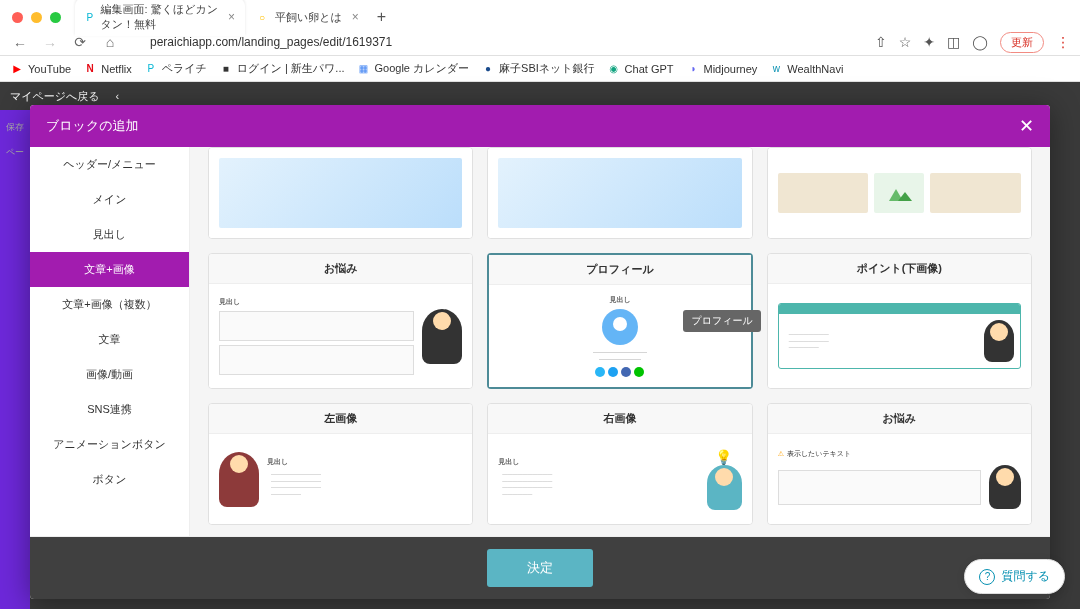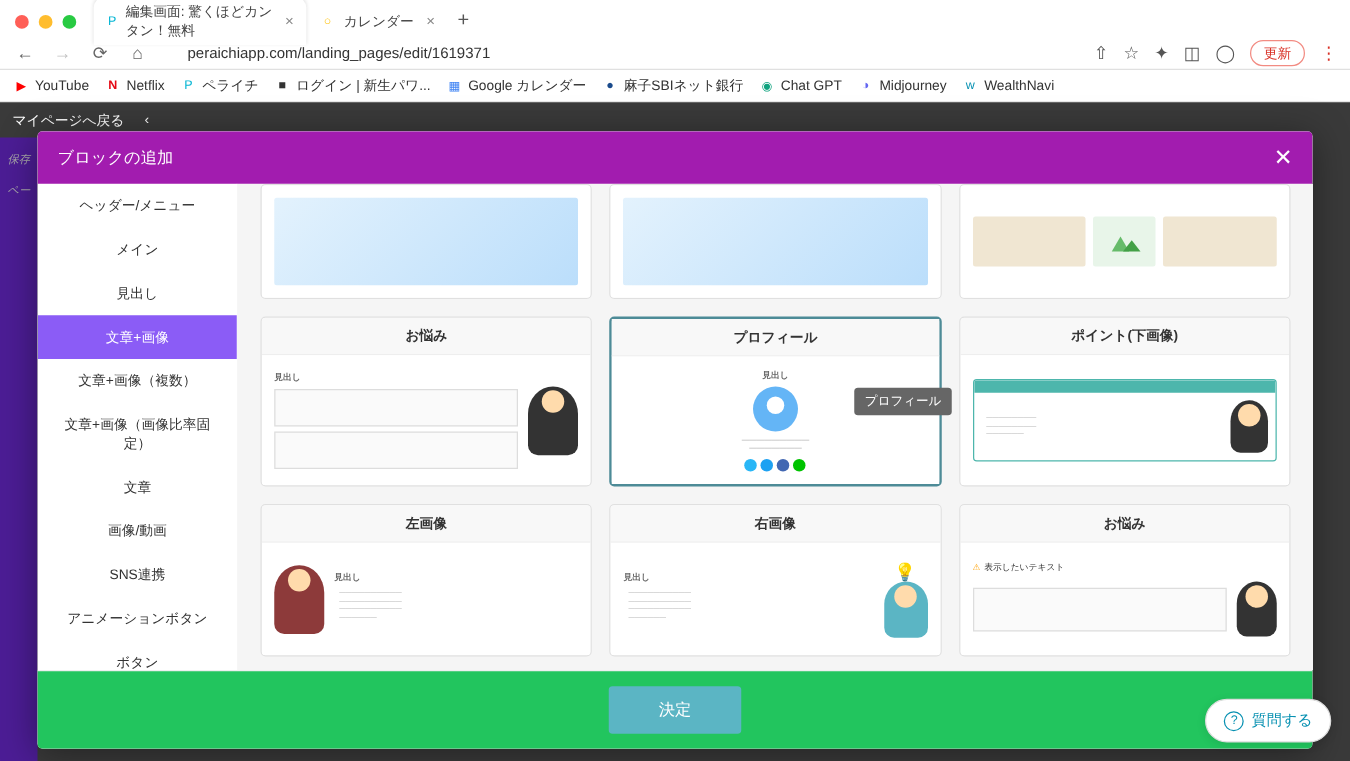--- a/index.html
+++ b/index.html
@@ -25,32 +25,32 @@
     .update-btn { border: 1px solid #f28b82; color: #d93025; padding: 2px 10px; border-radius: 14px; font-size: 11px; }
     
     .bookmarks { display: flex; gap: 12px; padding: 5px 10px; font-size: 11px; color: #333; border-bottom: 1px solid #e0e0e0; height: 26px; align-items: center; }
     .bm-item { display: flex; align-items: center; gap: 4px; }
     .bm-icon { width: 14px; height: 14px; display: inline-flex; align-items: center; justify-content: center; font-size: 10px; }
     
     
     .app-bg { position: absolute; top: 82px; left: 0; right: 0; bottom: 0; background: #3a3a3a; }
     .app-topbar { height: 28px; background: #3a3a3a; color: #fff; font-size: 11px; display: flex; align-items: center; padding: 0 10px; }
     .app-topbar .back-link { display: flex; align-items: center; gap: 16px; }
-    .left-rail { position: absolute; top: 28px; left: 0; width: 30px; bottom: 0; background: #4c1d95; color: #aaa; font-size: 9px; padding-top: 5px; font-style: italic; }
+    .left-rail { position: absolute; top: 28px; left: 0; width: 30px; bottom: 0; background: #6d28d9; color: #aaa; font-size: 9px; padding-top: 5px; }
     .left-rail div { padding: 6px 2px; writing-mode: horizontal-tb; text-align: center; }
     
     
     .modal { position: absolute; top: 105px; left: 30px; right: 30px; bottom: 10px; background: #fff; border-radius: 4px; box-shadow: 0 4px 30px rgba(0,0,0,0.4); display: flex; flex-direction: column; overflow: hidden; }
     .modal-header { background: #a21caf; color: #fff; padding: 10px 16px; font-size: 13px; font-weight: 500; display: flex; justify-content: space-between; align-items: center; }
     .modal-close { font-size: 18px; cursor: pointer; }
     .modal-body { flex: 1; display: flex; overflow: hidden; }
     
     .sidebar { width: 160px; background: #fff; border-right: 1px solid #eee; overflow-y: auto; text-align: center; }
     .sidebar-item { padding: 10px 14px; font-size: 11px; color: #333; cursor: pointer; }
-    .sidebar-item.active { background: #8b5cf6; color: #fff; }
+    .sidebar-item.active { background: #a21caf; color: #fff; }
     
     .content { flex: 1; background: #f5f5f5; overflow-y: auto; padding: 0 18px 18px; position: relative; }
     .grid { display: grid; grid-template-columns: repeat(3, 1fr); gap: 14px; }
     .card { background: #fff; border: 1px solid #e0e0e0; border-radius: 4px; overflow: hidden; display: flex; flex-direction: column; }
     .card.selected { border: 2px solid #4d8b97; }
     .card-title { text-align: center; font-size: 11px; font-weight: 600; padding: 7px; background: #f8f8f8; border-bottom: 1px solid #eee; color: #333; }
     .card-preview { flex: 1; background: #fff; padding: 10px; display: flex; align-items: center; justify-content: center; min-height: 90px; position: relative; }
     .preview-img { width: 100%; height: 70px; background: linear-gradient(135deg, #e3f2fd, #bbdefb); border-radius: 2px; }
     .preview-box { width: 100%; height: 60px; border: 1px solid #ddd; background: #fafafa; }
     
@@ -71,21 +71,21 @@
     .text-block { flex: 1; font-size: 5px; color: #aaa; line-height: 1.3; padding: 4px; }
     .flex-preview { display: flex; gap: 8px; align-items: center; width: 100%; }
     
     .point-box { border: 1px solid #4db6ac; border-radius: 3px; overflow: hidden; width: 100%; }
     .point-header { background: #4db6ac; height: 10px; }
     .point-body { padding: 6px; display: flex; gap: 6px; align-items: center; }
     
     .warn-text { font-size: 7px; color: #333; display: flex; align-items: center; gap: 3px; }
     .warn-icon { color: #ffa000; }
     
-    .modal-footer { padding: 12px; display: flex; justify-content: center; background: #22c55e; border-top: 1px solid #eee; align-items: flex-end; }
+    .modal-footer { padding: 12px; display: flex; justify-content: center; background: #404040; border-top: 1px solid #eee; align-items: flex-end; }
     .confirm-btn { background: #5bb5c4; color: #fff; border: none; padding: 10px 40px; font-size: 13px; border-radius: 3px; cursor: pointer; }
     
     .help-btn { position: absolute; bottom: 15px; right: 15px; background: #fff; border: 1px solid #ddd; border-radius: 20px; padding: 8px 14px; font-size: 12px; color: #0891b2; display: flex; align-items: center; gap: 6px; box-shadow: 0 2px 8px rgba(0,0,0,0.1); z-index: 100; }
     .help-icon { width: 16px; height: 16px; border: 1.5px solid #0891b2; border-radius: 50%; display: flex; align-items: center; justify-content: center; font-size: 10px; }
   </style>
 </head>
 <body>
 
 <div class="browser-top">
   <div class="window-controls">
@@ -94,21 +94,21 @@
     <div class="wc green"></div>
   </div>
   <div class="tabs-row">
     <div class="browser-tab active">
       <span class="tab-icon" style="color:#06b6d4">P</span>
       <span>編集画面: 驚くほどカンタン！無料</span>
       <span class="tab-close">×</span>
     </div>
     <div class="browser-tab">
       <span class="tab-icon" style="color:#ffc107">○</span>
-      <span>カレンダー</span>
+      <span>平飼い卵とは</span>
       <span class="tab-close">×</span>
     </div>
     <span class="tab-plus">+</span>
   </div>
   <div class="addr-row">
     <span class="nav-icon">←</span>
     <span class="nav-icon" style="opacity:.4">→</span>
     <span class="nav-icon">⟳</span>
     <span class="nav-icon">⌂</span>
     <div class="url-bar">peraichiapp.com/landing_pages/edit/1619371</div>
@@ -181,21 +181,20 @@
     <span>ブロックの追加</span>
     <span class="modal-close">✕</span>
   </div>
   <div class="modal-body">
     <div class="sidebar">
       <div class="sidebar-item">ヘッダー/メニュー</div>
       <div class="sidebar-item">メイン</div>
       <div class="sidebar-item">見出し</div>
       <div class="sidebar-item active">文章+画像</div>
       <div class="sidebar-item">文章+画像（複数）</div>
-      <div class="sidebar-item">文章+画像（画像比率固定）</div>
       <div class="sidebar-item">文章</div>
       <div class="sidebar-item">画像/動画</div>
       <div class="sidebar-item">SNS連携</div>
       <div class="sidebar-item">アニメーションボタン</div>
       <div class="sidebar-item">ボタン</div>
 
     </div>
 
     <div class="content">
       <div class="grid" style="margin-bottom:14px">

